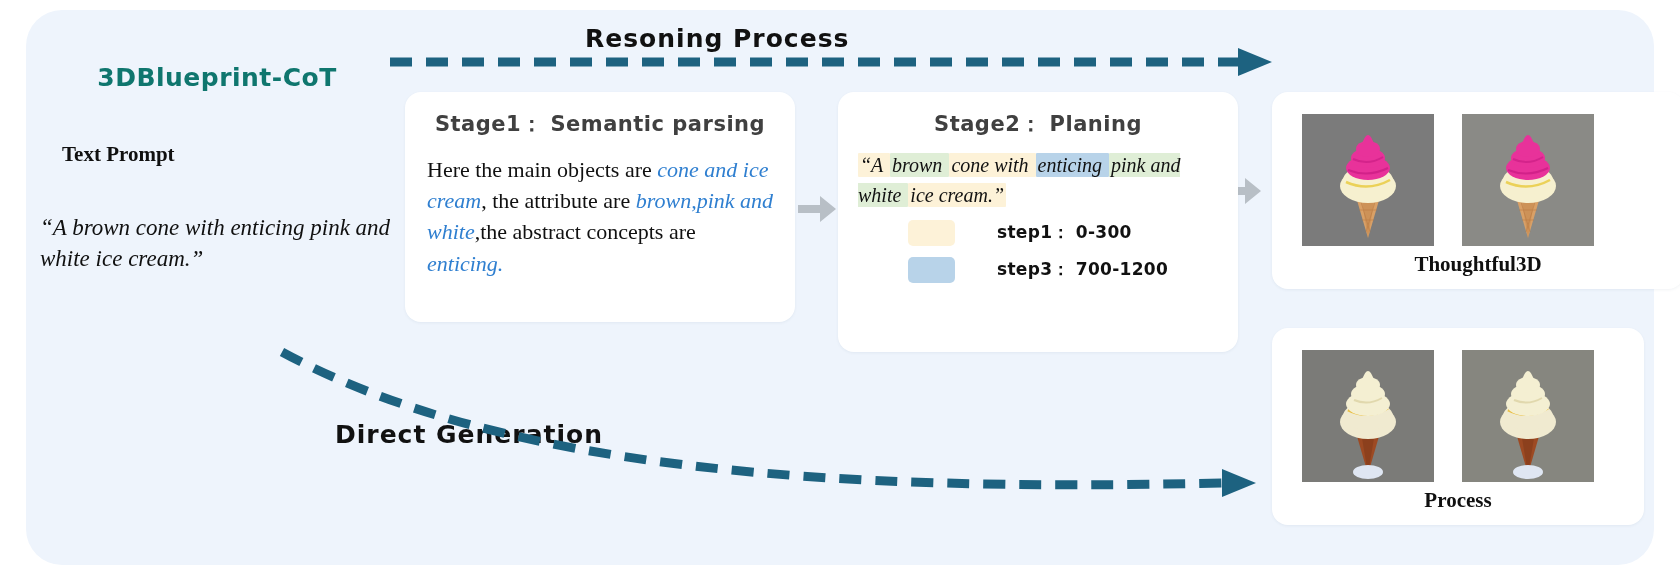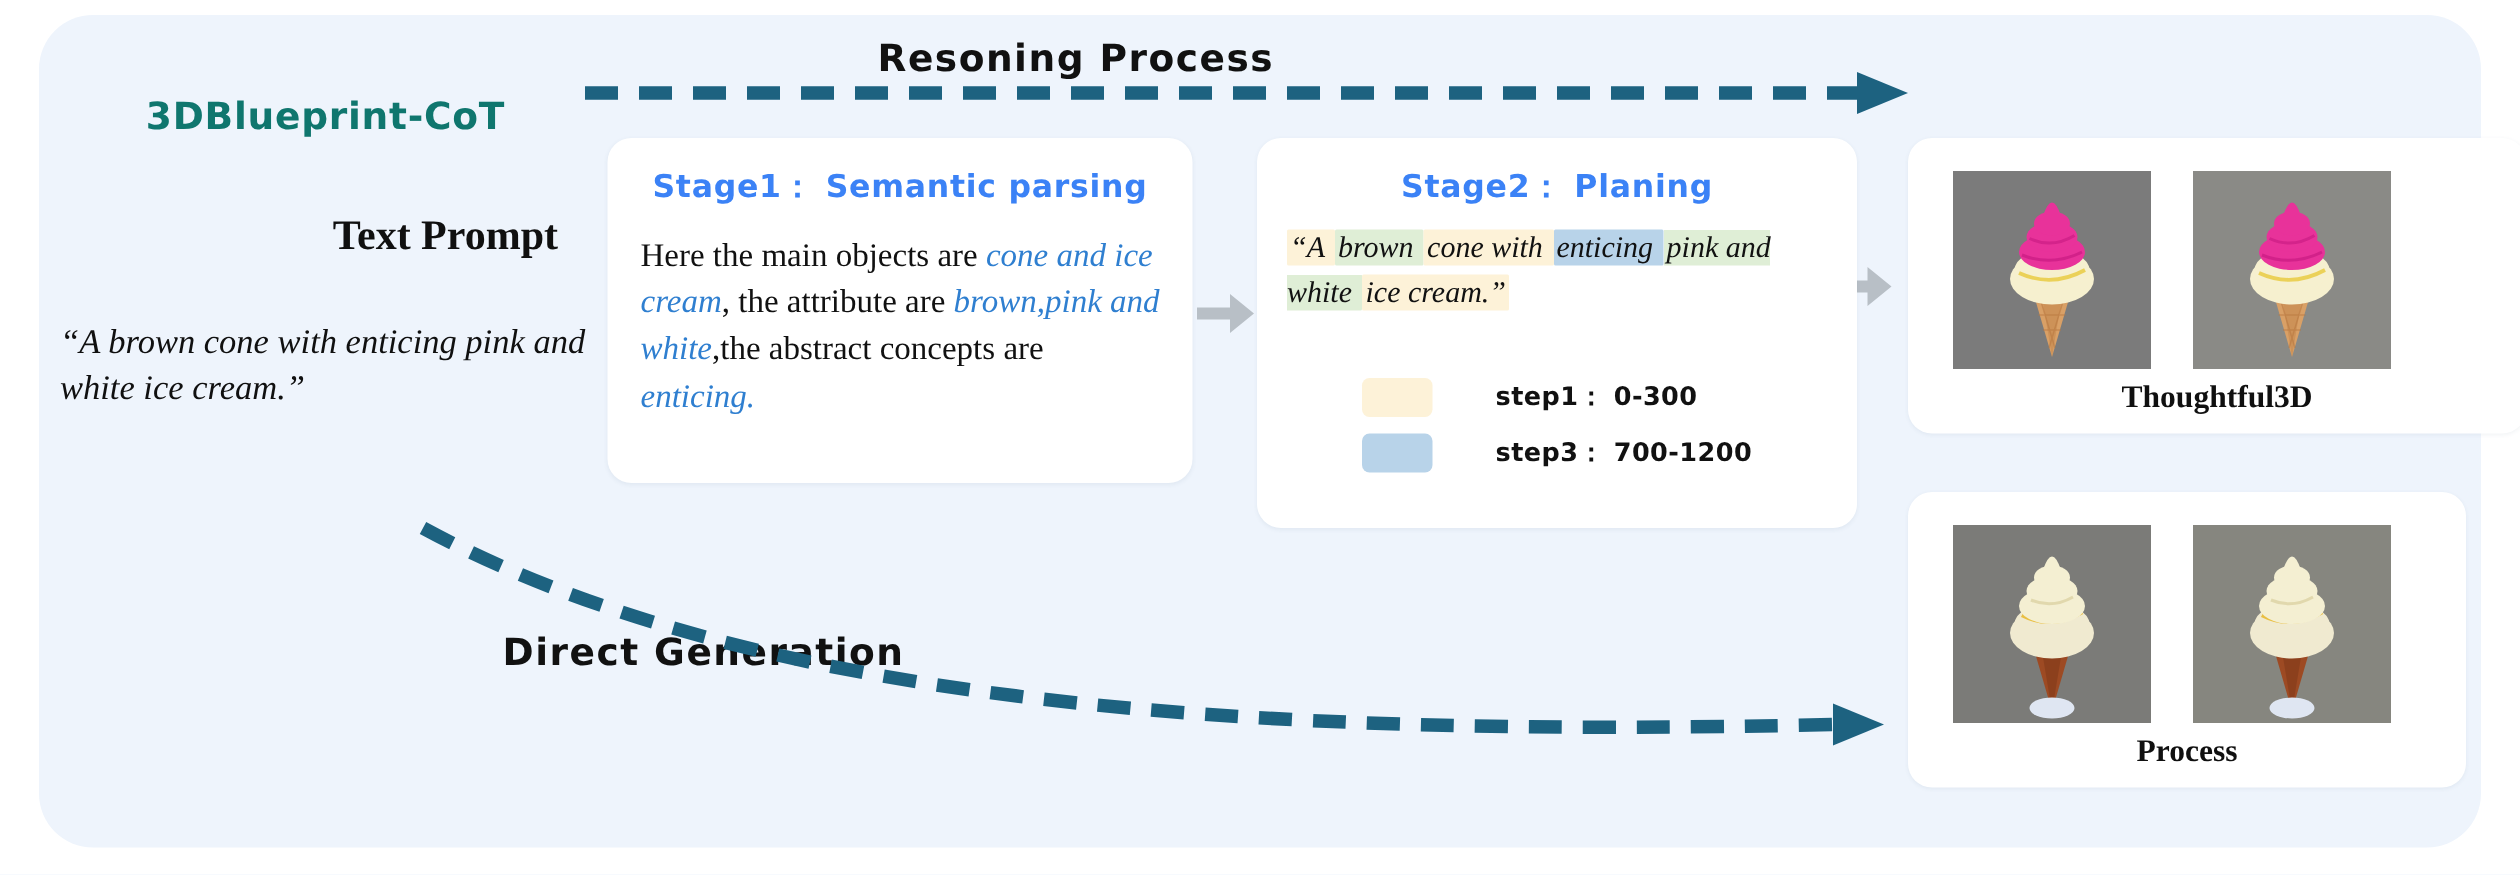--- a/index.html
+++ b/index.html
@@ -19,23 +19,23 @@
   
   .brand-title{
     position:absolute;left:62px;top:63px;width:310px;
     text-align:center;
     font-family:"DejaVu Sans", sans-serif;
     font-weight:bold;font-size:25px;color:#0f766e;
     letter-spacing:0.5px;
   }
   .prompt-label{
     position:absolute;left:62px;top:142px;width:310px;
-    text-align:right;
-    font-family:"Liberation Serif", serif;
-    font-weight:bold;font-size:28px;color:#101010;
+    text-align:left;
+    font-family:"Liberation Serif", serif;
+    font-weight:bold;font-size:21px;color:#101010;
   }
   .prompt-text{
     position:absolute;left:40px;top:212px;width:360px;
     font-family:"Liberation Serif", serif;
     font-style:italic;font-size:23px;line-height:1.35;color:#101010;
   }
 
   
   .reason-label{
     position:absolute;left:585px;top:24px;width:420px;
@@ -58,38 +58,38 @@
     position:absolute;background:#ffffff;border-radius:16px;
     box-shadow:0 1px 3px rgba(60,80,110,0.07);
   }
   #stage1-card{left:405px;top:92px;width:390px;height:230px;}
   #stage2-card{left:838px;top:92px;width:400px;height:260px;}
 
   .card-title{
     position:absolute;left:0;top:18px;width:100%;
     text-align:center;
     font-family:"DejaVu Sans", sans-serif;
-    font-weight:bold;font-size:21px;color:#3b82f6;
+    font-weight:bold;font-size:21px;color:#404040;
     letter-spacing:0.5px;
   }
   .stage1-body{
     position:absolute;left:22px;top:62px;width:350px;
     font-family:"Liberation Serif", serif;
     font-size:22px;line-height:1.42;color:#111;
   }
   .blue-it{color:#2f7fd0;font-style:italic;}
 
   .stage2-sentence{
     position:absolute;left:20px;top:58px;width:360px;
     font-family:"Liberation Serif", serif;
     font-style:italic;font-size:20px;line-height:1.5;color:#111;
   }
   .hl{padding:1px 2px;border-radius:1px;}
 
-  .legend{position:absolute;left:70px;top:124px;margin-top:32px;}
+  .legend{position:absolute;left:70px;top:124px;}
   .legend-row{display:flex;align-items:center;height:33px;margin-bottom:4px;}
   .sw{width:47px;height:26px;border-radius:5px;}
   .legend-text{
     margin-left:42px;
     font-family:"DejaVu Sans", sans-serif;
     font-weight:bold;font-size:17px;color:#111;letter-spacing:0.3px;
     white-space:nowrap;
   }
 
   

